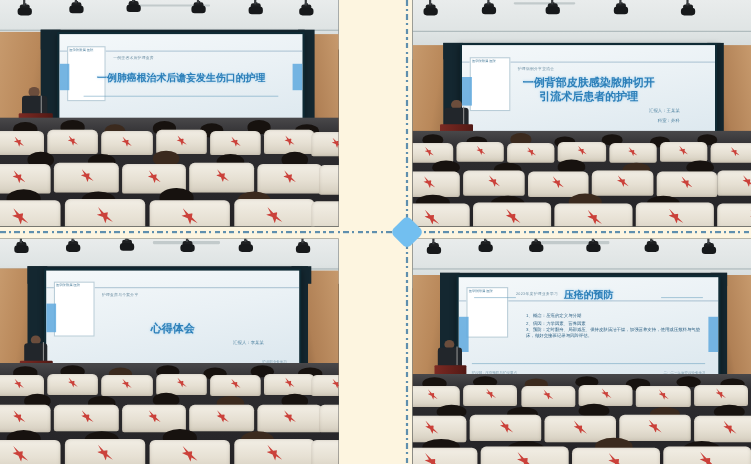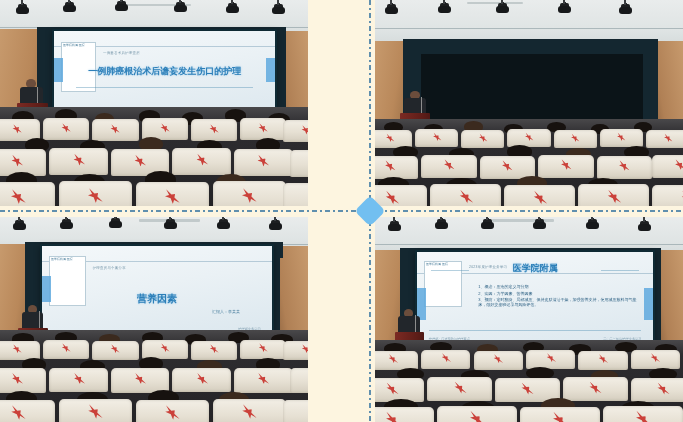--- a/index.html
+++ b/index.html
@@ -368,20 +368,34 @@
         <div class="spot" style="left:60%;top:6%"></div>
         <div class="spot" style="left:80%;top:8%"></div>
       </div>
 
       <div class="wall-left" style="top:20%;height:50%;width:10%"></div>
       <div class="wall-right" style="top:20%;height:48%;width:9%"></div>
       <div class="wall-dark" style="left:9%;top:19%;width:82%;height:7%"></div>
       <div class="wall-dark" style="left:9%;top:19%;width:6%;height:45%"></div>
       <div class="wall-dark" style="right:8%;top:19%;width:5%;height:43%"></div>
 
+      <div class="screen-frame" style="left:14%;top:19%;width:76%;height:45%">
+        <div class="screen" style="left:2px;top:2px;right:2px;bottom:2px">
+          <div class="slide-topbar"></div>
+          <div class="slide-logo">医学院附属
+医院</div>
+          <div class="slide-crumb">护理病例分享交流会</div>
+          <div class="slide-tab" style="left:0;top:32%;height:30%"></div>
+          <div class="slide-title" style="top:30%;font-size:10px">一例背部皮肤感染脓肿切开</div>
+          <div class="slide-title" style="top:45%;font-size:10px">引流术后患者的护理</div>
+          <div class="slide-sub" style="top:64%;font-size:4px">汇报人：王某某</div>
+          <div class="slide-sub" style="top:74%;font-size:4px">科室：外科</div>
+          <div class="slide-foot">二〇二三年度护理业务学习</div>
+        </div>
+      </div>
 
       <div class="speaker-head" style="left:11.5%;top:44%;width:3%;height:4%"></div>
       <div class="speaker-body" style="left:9.5%;top:47.5%;width:7%;height:9%"></div>
       <div class="mic-stand" style="left:15%;top:47%;height:8%"></div>
       <div class="podium" style="left:8%;top:55%;width:10%;height:16%">
         <div class="podium-emblem"></div>
       </div>
 
       <div class="audience" style="height:42%">
         <div class="head" style="left:3%;top:3%;width:6%;height:12%"></div>
@@ -446,21 +460,21 @@
       <div class="wall-dark" style="left:8%;top:12%;width:6%;height:50%"></div>
       <div class="wall-dark" style="right:9%;top:12%;width:5%;height:48%"></div>
 
       <div class="screen-frame" style="left:13%;top:13%;width:76%;height:46%">
         <div class="screen" style="left:2px;top:2px;right:2px;bottom:2px">
           <div class="slide-topbar"></div>
           <div class="slide-logo">医学院附属
 医院</div>
           <div class="slide-crumb">护理查房与个案分享</div>
           <div class="slide-tab" style="left:0;top:34%;height:28%"></div>
-          <div class="slide-title" style="top:51%;font-size:10px">营养因素</div>
+          <div class="slide-title" style="top:51%;font-size:10px">心得体会</div>
           <div class="slide-sub" style="top:70%;font-size:4px">汇报人：李某某</div>
           <div class="slide-foot">护理部业务学习</div>
         </div>
       </div>
 
       <div class="speaker-head" style="left:9%;top:43%;width:3%;height:4%"></div>
       <div class="speaker-body" style="left:7%;top:46.5%;width:7%;height:9%"></div>
       <div class="mic-stand" style="left:12.5%;top:46%;height:8%"></div>
       <div class="podium" style="left:6%;top:54%;width:9.5%;height:16%">
         <div class="podium-emblem"></div>
@@ -530,21 +544,21 @@
       <div class="wall-dark" style="right:7%;top:15%;width:5%;height:46%"></div>
 
       <div class="screen-frame" style="left:13%;top:16%;width:78%;height:48%">
         <div class="screen" style="left:2px;top:2px;right:2px;bottom:2px">
           <div class="slide-topbar" style="height:22%"></div>
           <div class="slide-logo" style="top:10%;height:48%">医学院附属
 医院</div>
           <div class="slide-crumb" style="top:14%">2023年度护理业务学习</div>
           <div class="slide-tab" style="left:0;top:38%;height:34%"></div>
           <div class="slide-tab" style="right:0;left:auto;top:38%;height:34%"></div>
-          <div class="slide-title" style="top:11%;font-size:9px;left:auto;right:auto;width:100%">医学院附属</div>
+          <div class="slide-title" style="top:11%;font-size:9px;left:auto;right:auto;width:100%">压疮的预防</div>
           <div class="slide-rule" style="left:6%;width:16%;top:19%"></div>
           <div class="slide-rule" style="right:6%;width:16%;top:19%"></div>
           <ul class="slide-bullets" style="top:30%">
             <li>1、概念：压疮的定义与分期</li>
             <li>2、病因：力学因素、营养因素</li>
             <li style="white-space:normal;line-height:1.3">3、预防：定时翻身、局部减压、保持皮肤清洁干燥，加强营养支持，使用减压敷料与气垫床，做好交接班记录与风险评估。</li>
           </ul>
           <div class="slide-rule" style="left:5%;right:5%;bottom:16%"></div>
           <div class="slide-foot" style="left:5%;right:auto;text-align:left">护理部 · 压疮预防与护理要点</div>
           <div class="slide-foot">二〇二三年度护理业务学习</div>

